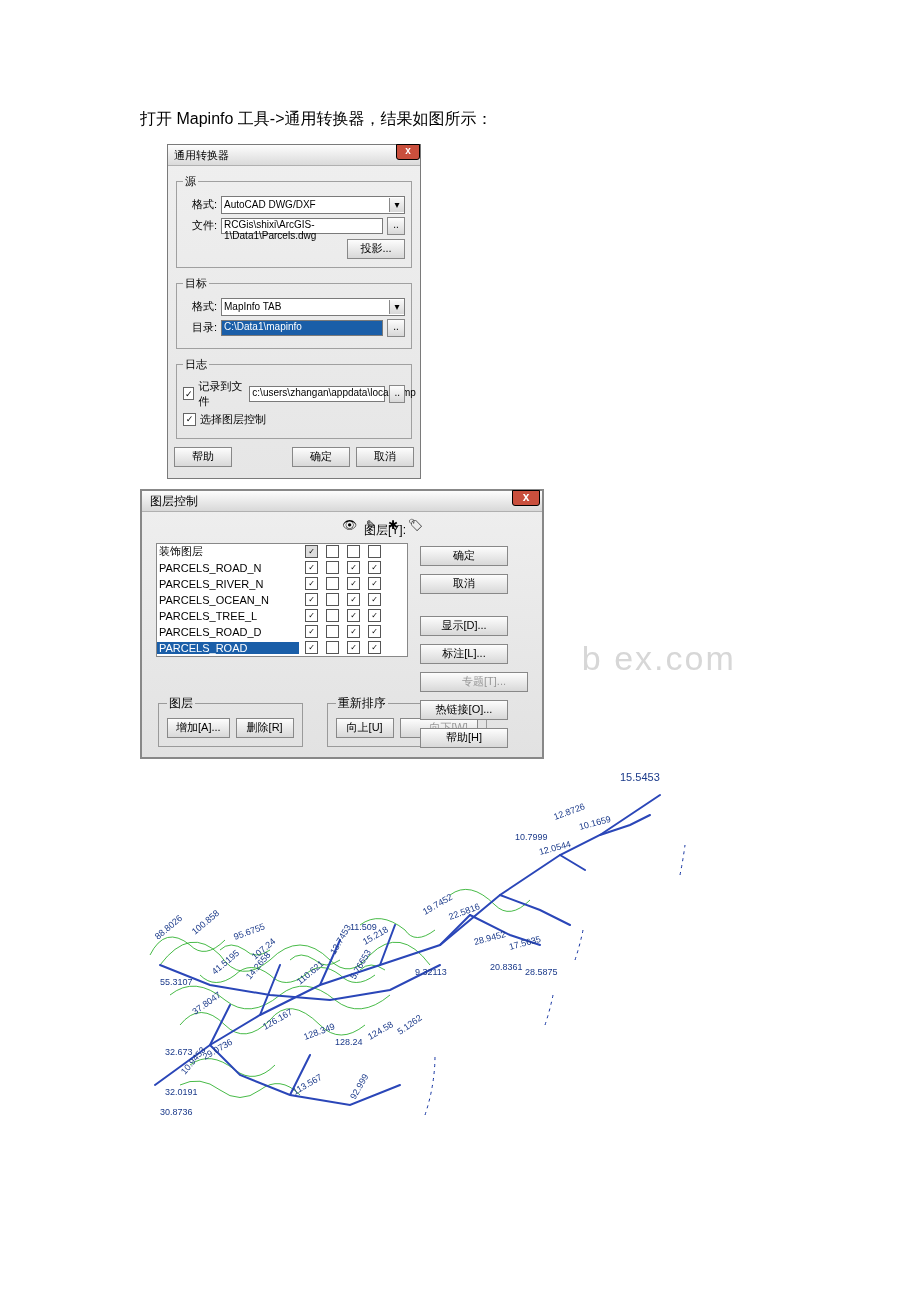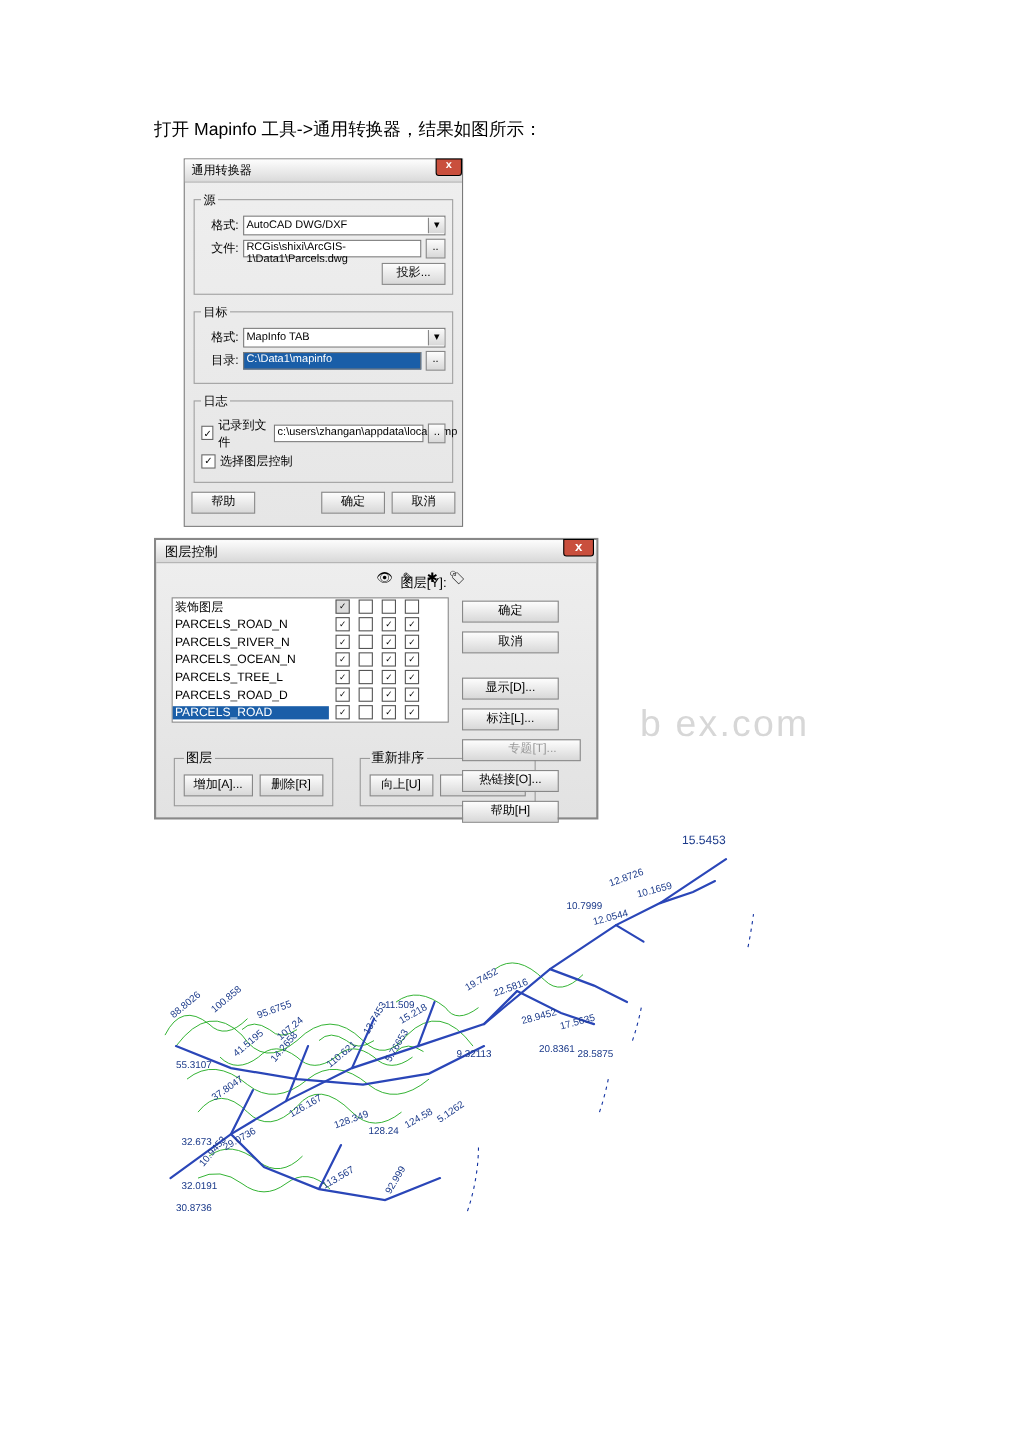--- a/index.html
+++ b/index.html
@@ -153,21 +153,21 @@
   .lchks { display:flex; gap:8px; padding-left:6px; }
   .cb { width:11px; height:11px; border:1px solid #555; background:#fff; display:inline-flex; align-items:center; justify-content:center; font-size:8px; color:#000; }
   .cb.gray { background:#ddd; }
   .sidebtns { position:absolute; right:14px; top:34px; display:flex; flex-direction:column; gap:8px; }
   .sidebtns .btn, .bottombtns .btn { width:70px; }
   .btn.disabled { color:#999;padding-left:28px; }
   .groupset2 {
     border:1px solid #9a9a9a;
     display:inline-block;
     padding:6px 8px 8px 8px;
-    margin-top:12px;
+    margin-top:26px;
   }
   .groupset2 legend { padding:0 2px; }
   .bottomarea { display:flex; gap:20px; margin-top:12px; }
 
   
   .wmwrap { position:relative; }
   .wm { position:absolute; left:120px; top:150px; font-size:34px; color:#d7d7d7; letter-spacing:2px; z-index:0; font-family:Arial,sans-serif;}
   .dlg2 { position:relative; z-index:1; }
 
   

